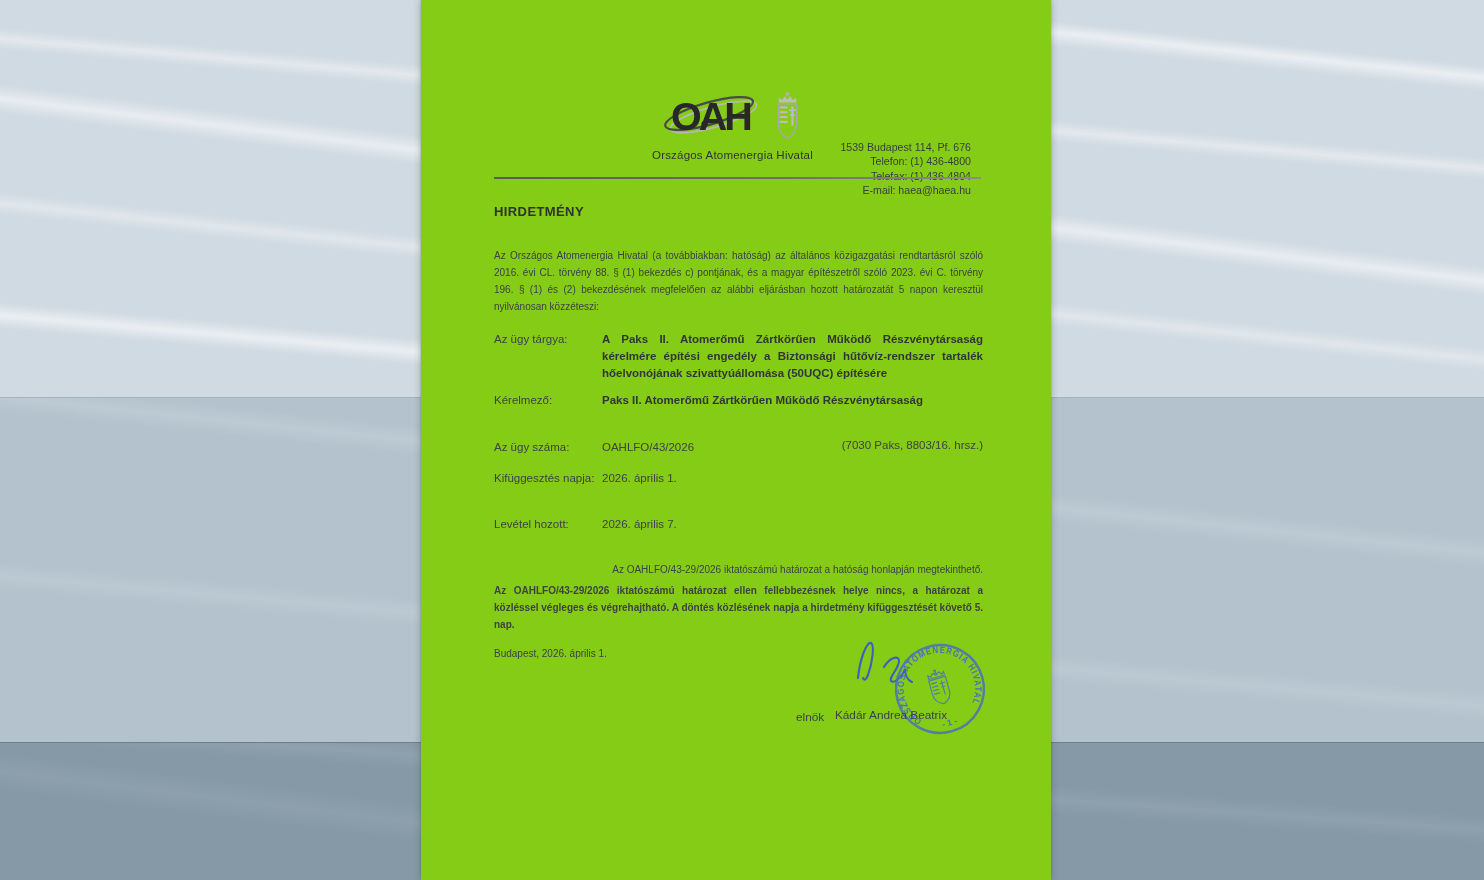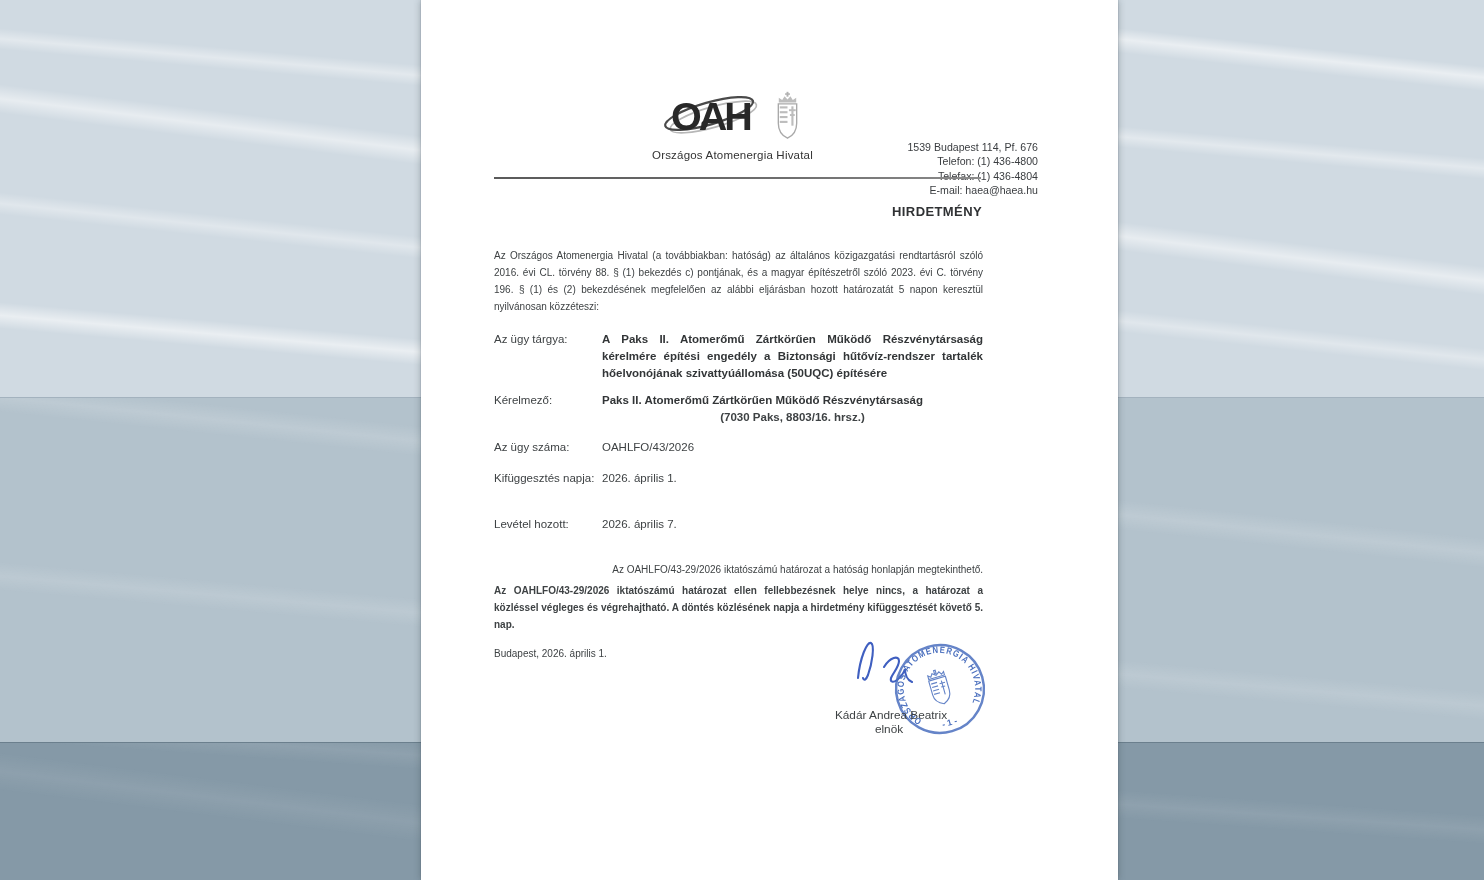--- a/index.html
+++ b/index.html
@@ -33,22 +33,22 @@
     top:742px;height:138px;
     border-top:1px solid rgba(85,105,120,.55);
     background:
       linear-gradient(184deg, transparent 30%, rgba(255,255,255,.08) 36%, transparent 42%),
       linear-gradient(187deg, transparent 60%, rgba(255,255,255,.07) 66%, transparent 72%),
       #8599a7;
     box-sizing:border-box;
   }
   
   .page{
-    position:absolute;left:421px;top:0;width:697px;height:880px;
-    background:#ffffff;
+    position:absolute;left:421px;top:0;width:630px;height:880px;
+    background:#84cc16;
     box-shadow:0 0 7px rgba(50,62,72,.38), 0 0 1px rgba(50,62,72,.45);
   }
   .page *{box-sizing:border-box;}
   
   .logo-wrap{position:absolute;left:241px;top:84px;width:114px;height:62px;}
   .coa-wrap{position:absolute;left:352px;top:90px;width:29px;height:52px;}
   .logo-caption{
     position:absolute;left:231px;top:149px;width:158px;
     text-align:center;font-size:11.5px;color:#333;letter-spacing:.2px;white-space:nowrap;
   }
@@ -56,51 +56,51 @@
     position:absolute;right:80px;top:100px;
     text-align:right;font-size:10.6px;line-height:14.4px;color:#3a3d40;margin-top:40px;
   }
   .header-rule{
     position:absolute;left:73px;top:177px;width:487px;height:2px;border:0;margin:0;padding:0;
     background:linear-gradient(to right,#5a5a5a,#6e6e6e 60%,#8c8c8c);
   }
   
   .doc-title{
     position:absolute;left:73px;top:204px;width:488px;margin:0;
-    text-align:right;font-size:13px;font-weight:bold;color:#2f3133;letter-spacing:.4px;
+    text-align:left;font-size:13px;font-weight:bold;color:#2f3133;letter-spacing:.4px;
   }
   .para{
     position:absolute;left:73px;width:489px;margin:0;
     font-size:10px;line-height:17px;color:#3e4244;text-align:justify;
   }
   .p-intro{top:247px;}
   .p-view{top:561px;text-align:right;}
   .p-appeal{top:582px;font-weight:bold;}
   .p-place{top:645px;text-align:left;}
   
   .row{position:absolute;left:73px;width:489px;font-size:11.5px;line-height:17px;color:#3e4244;}
   .row .lbl{position:absolute;left:0;top:0;width:108px;}
   .row .val{position:absolute;left:108px;top:0;width:381px;}
   .val.bold{font-weight:bold;text-align:justify;color:#323537;}
   .row-targy{top:331px;}
   .row-kerelmezo{top:392px;}
   .row-szam{top:439px;}
   .row-kifugg{top:470px;}
   .row-level{top:516px;}
-  .val-sub{font-weight:bold;text-align:center;color:#3e4244;}
+  .val-sub{font-weight:normal;text-align:right;color:#3e4244;margin-top:28px;}
   
   .sig-squiggle{position:absolute;left:431px;top:634px;width:66px;height:54px;}
   .stamp{position:absolute;left:470px;top:640px;width:98px;height:98px;transform:rotate(-16deg);}
   .sig-name{
     position:absolute;left:375px;top:693px;width:162px;margin:14px;
     text-align:center;font-size:11.8px;line-height:16px;color:#3e4244;
   }
   .sig-role{
-    position:absolute;left:375px;top:709px;width:162px;margin:12px;
-    text-align:center;font-size:11.8px;line-height:16px;color:#3e4244;
+    position:absolute;left:375px;top:709px;width:162px;margin:0;
+    font-size:11.8px;line-height:16px;color:#3e4244;
   }
 </style>
 </head>
 <body>
 
 <div class="bg-band bg-top"></div>
 <div class="bg-band bg-mid"></div>
 <div class="bg-band bg-bot"></div>
 
 <div class="page">

